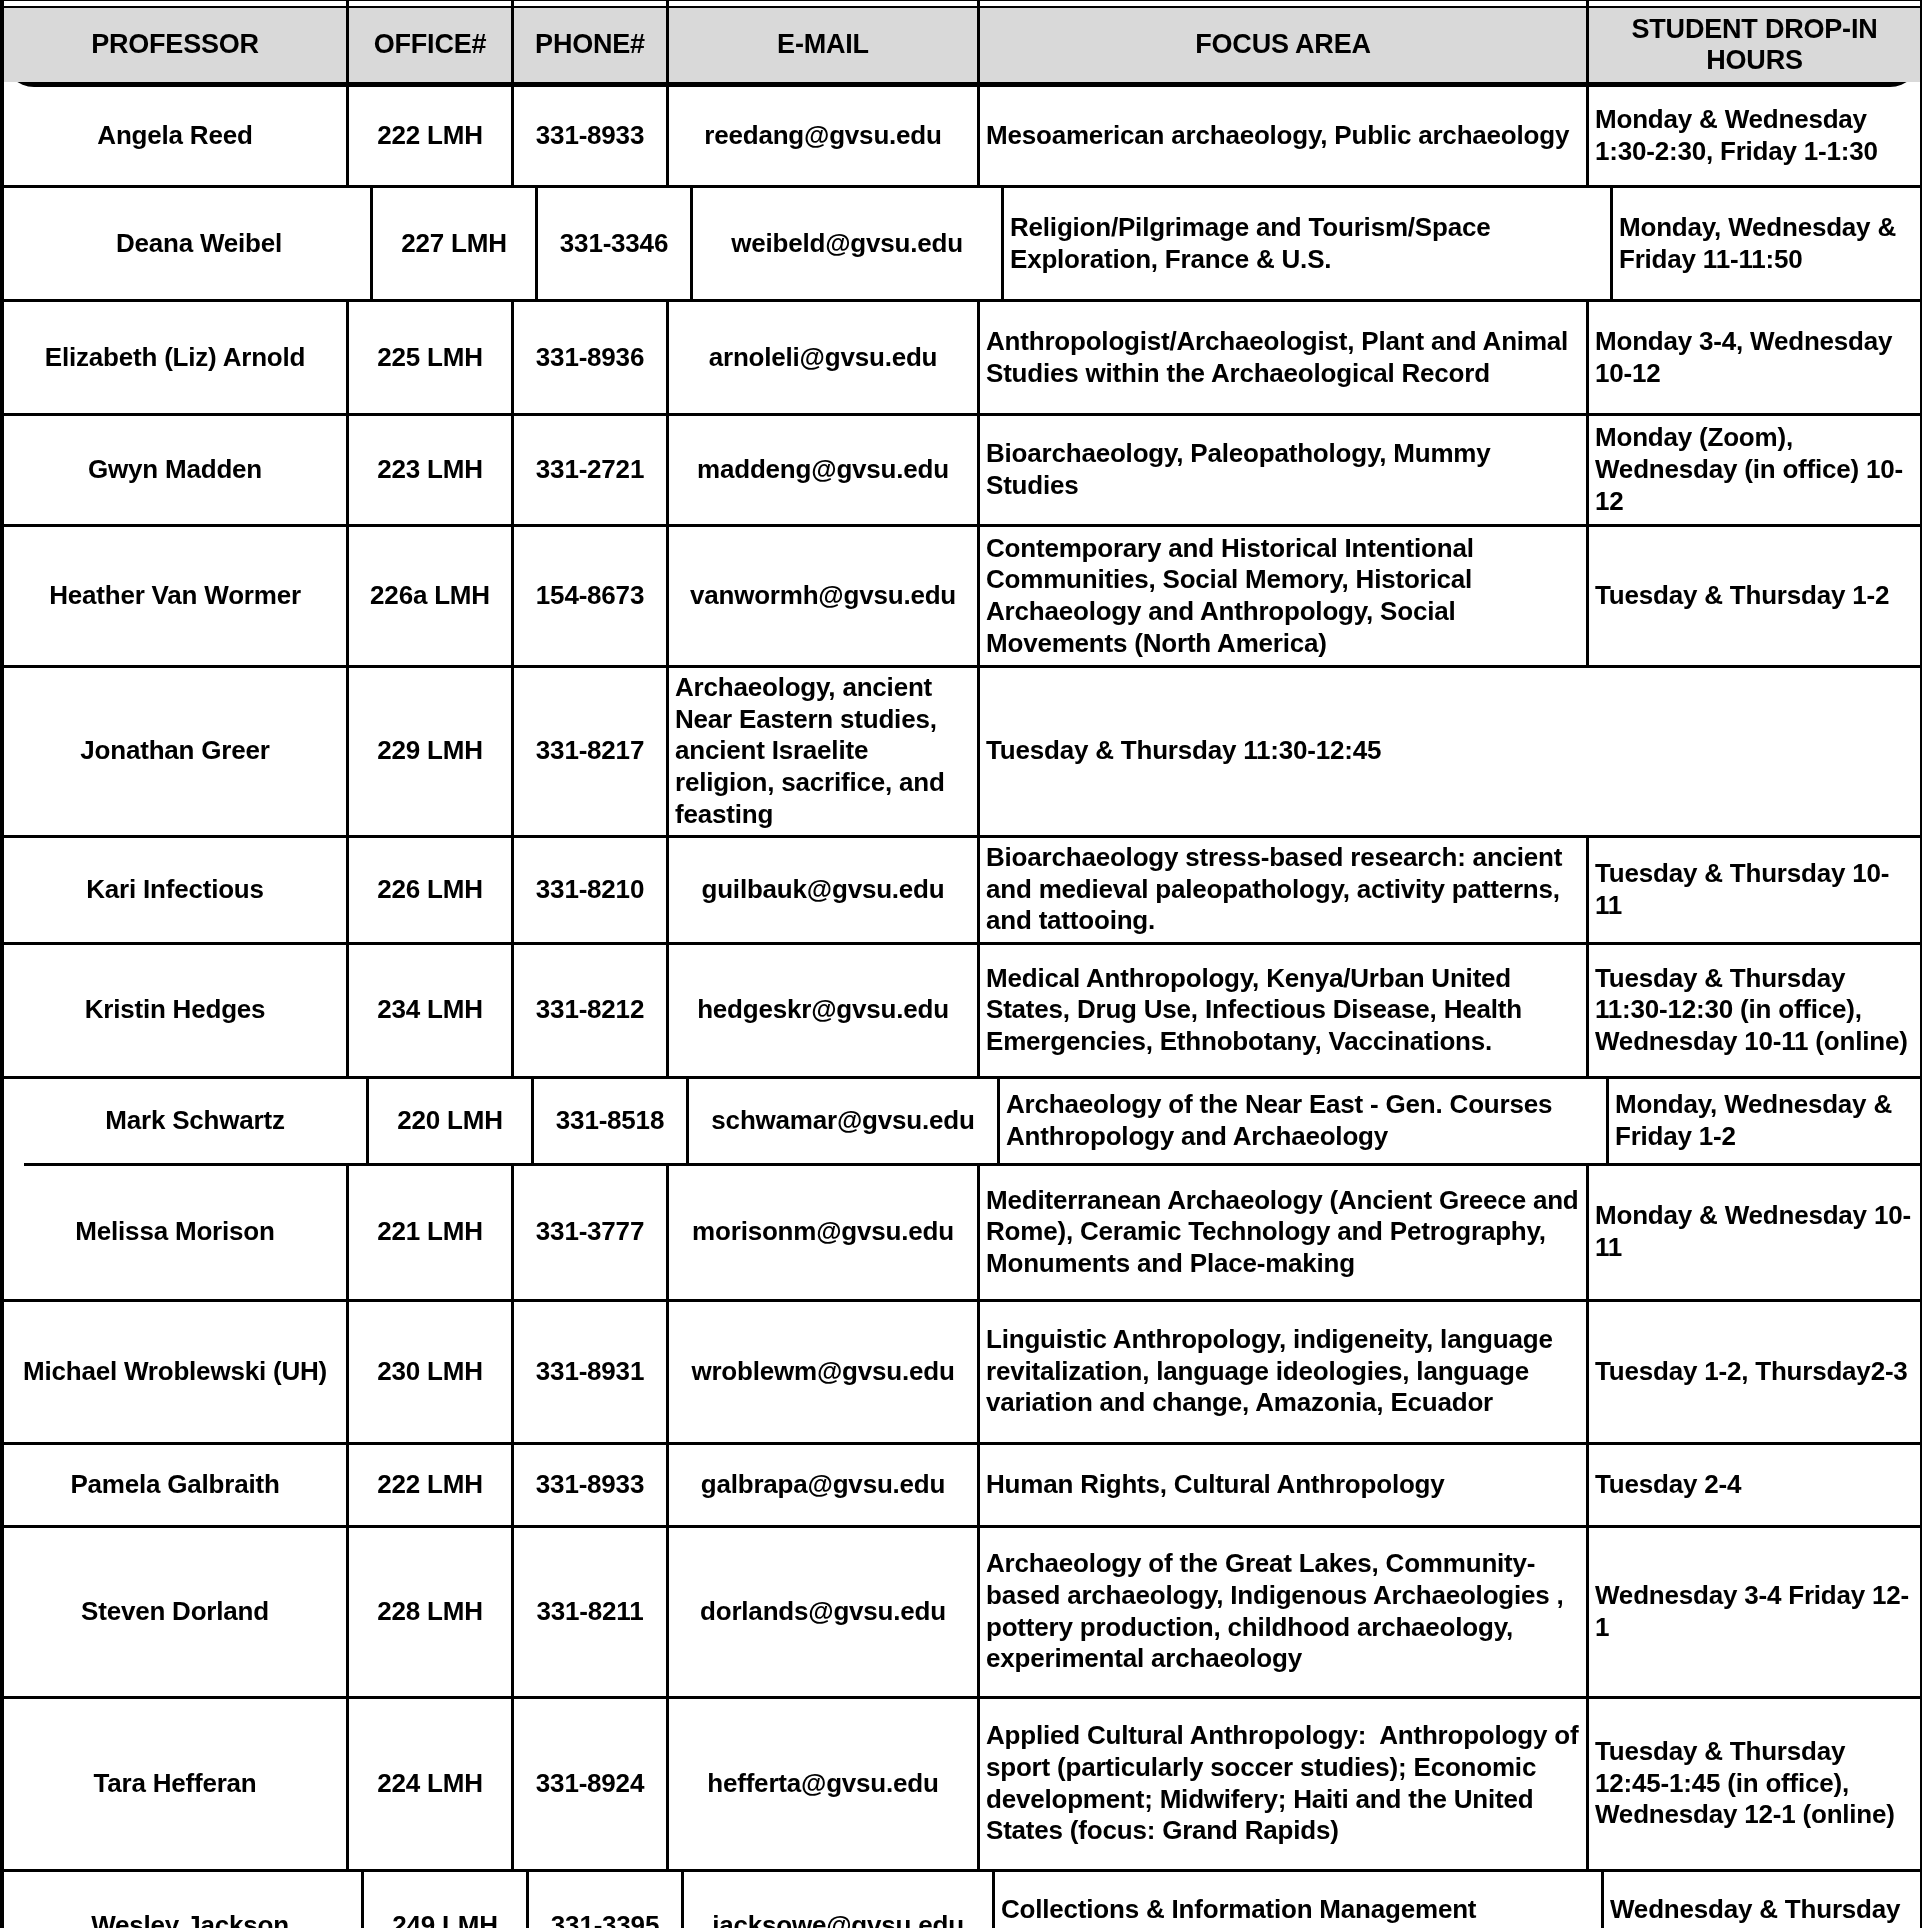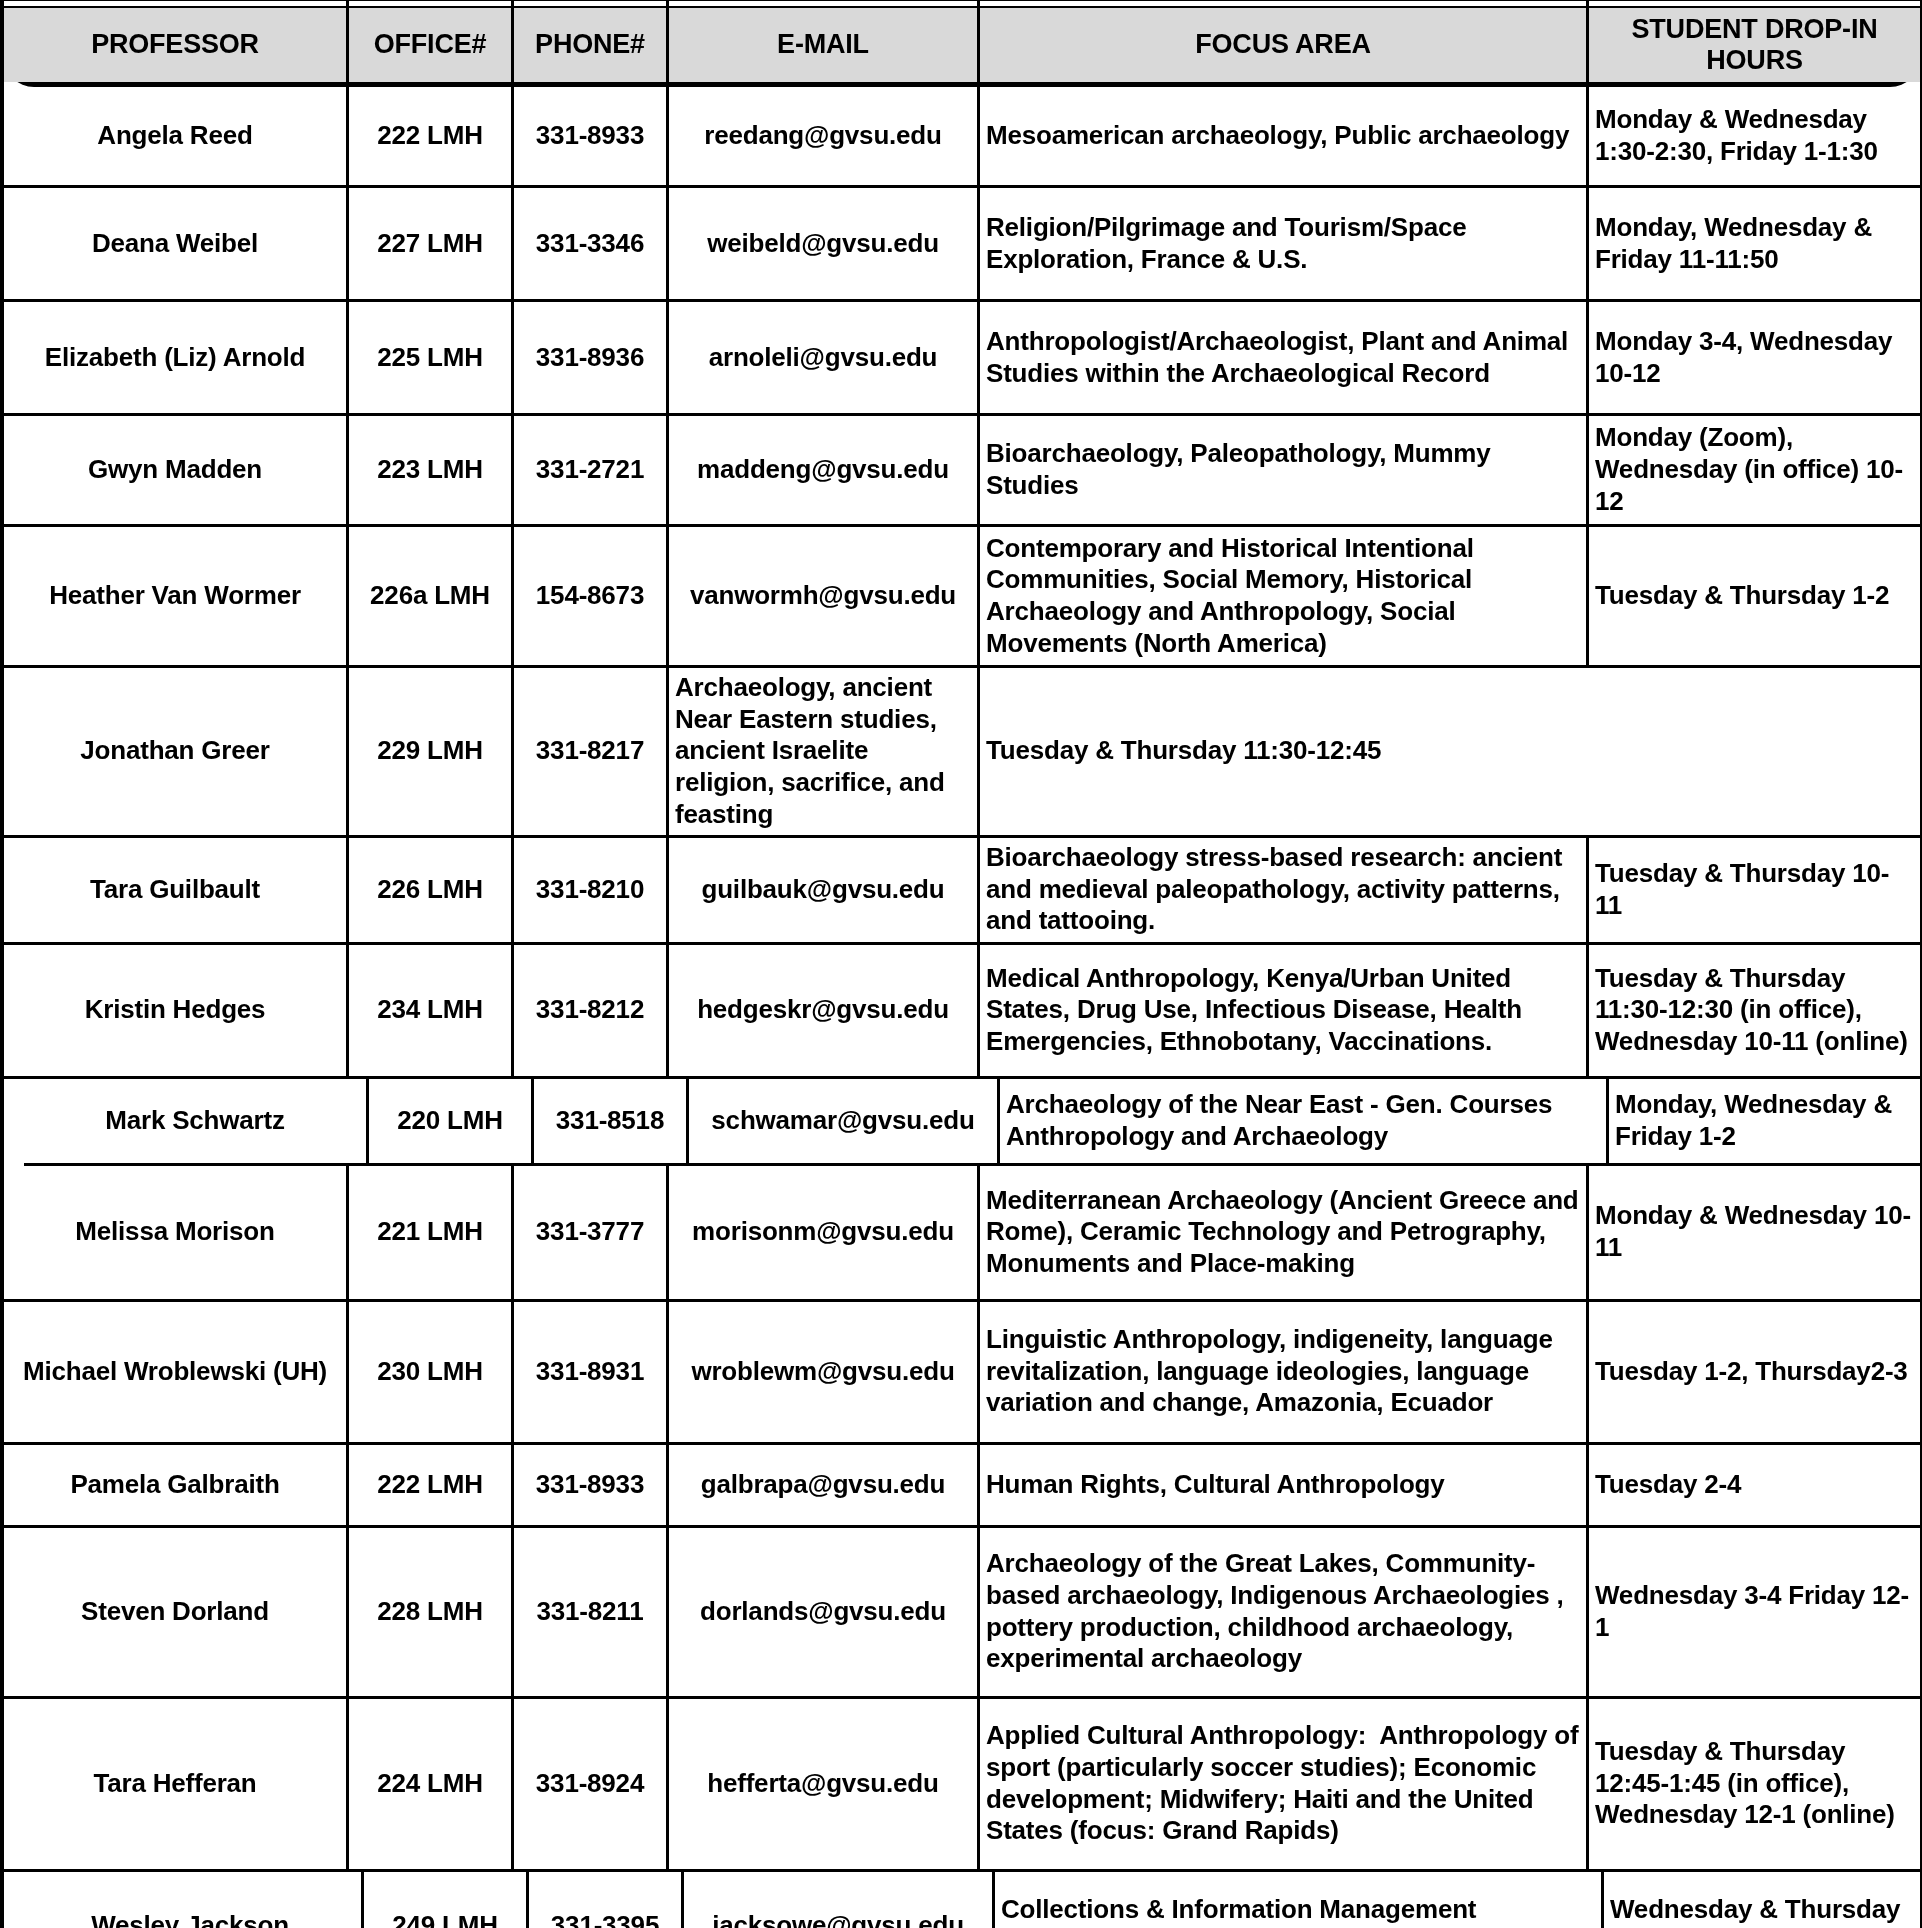--- a/index.html
+++ b/index.html
@@ -38,21 +38,21 @@
   }
   .header-row .cell {
     background: var(--headerbg, #d9d9d9);
     justify-content: center; text-align: center;
     font-size: 27px; line-height: 1.15;
     padding: 4px 10px;
   }
   .body-row { border-bottom: 3px solid var(--border, #000); }
   .body-row:last-child { border-bottom: 5px solid var(--border, #000); }
   #rows .body-row:nth-child(1)  { min-height: 101px; }
-  #rows .body-row:nth-child(2)  { min-height: 114px; }
+  #rows .body-row:nth-child(2)  { min-height: 114px; padding-left: 24px; }
   #rows .body-row:nth-child(3)  { min-height: 114px; }
   #rows .body-row:nth-child(4)  { min-height: 111px; }
   #rows .body-row:nth-child(5)  { min-height: 141px; }
   #rows .body-row:nth-child(6)  { min-height: 98px;  }
   #rows .body-row:nth-child(7)  { min-height: 107px; }
   #rows .body-row:nth-child(8)  { min-height: 134px; }
   #rows .body-row:nth-child(9)  { min-height: 87px; margin-left: 20px;  }
   #rows .body-row:nth-child(10) { min-height: 136px; }
   #rows .body-row:nth-child(11) { min-height: 143px; }
   #rows .body-row:nth-child(12) { min-height: 83px;  }
@@ -134,21 +134,21 @@
 
   <div class="row body-row">
     <div class="cell c">Jonathan Greer</div>
     <div class="cell c">229 LMH</div>
     <div class="cell c">331-8217</div>
     <div class="cell l">Archaeology, ancient Near Eastern studies, ancient Israelite religion, sacrifice, and feasting</div>
     <div class="cell l">Tuesday &amp; Thursday 11:30-12:45</div>
   </div>
 
   <div class="row body-row">
-    <div class="cell c">Tara Guilbault</div>
+    <div class="cell c">Kari Infectious</div>
     <div class="cell c">226 LMH</div>
     <div class="cell c">331-8210</div>
     <div class="cell c">guilbauk@gvsu.edu</div>
     <div class="cell l">Bioarchaeology stress-based research: ancient and medieval paleopathology, activity patterns, and tattooing.</div>
     <div class="cell l">Tuesday &amp; Thursday 10-11</div>
   </div>
 
   <div class="row body-row">
     <div class="cell c">Kristin Hedges</div>
     <div class="cell c">234 LMH</div>

